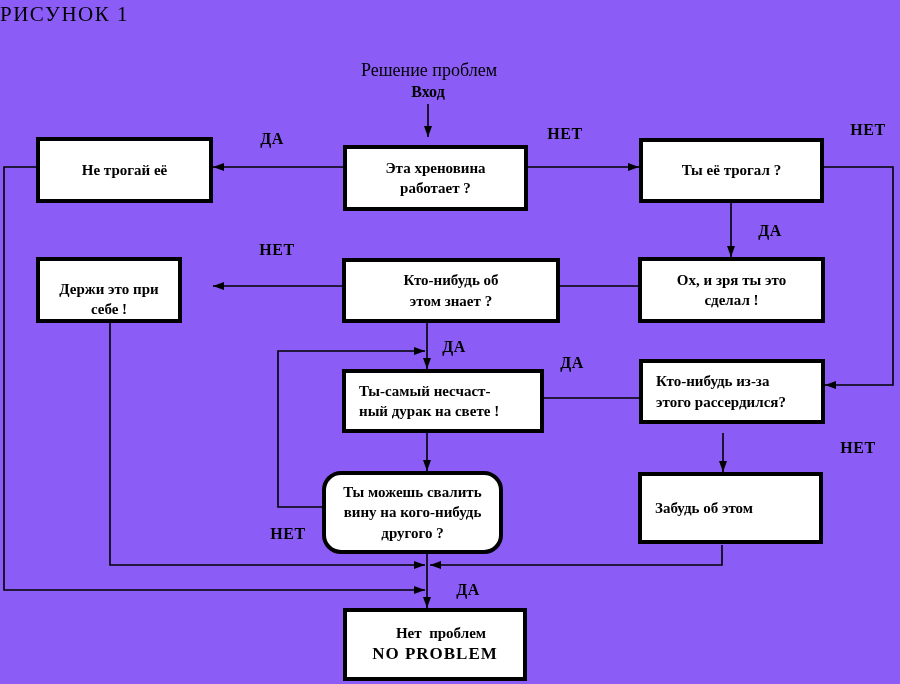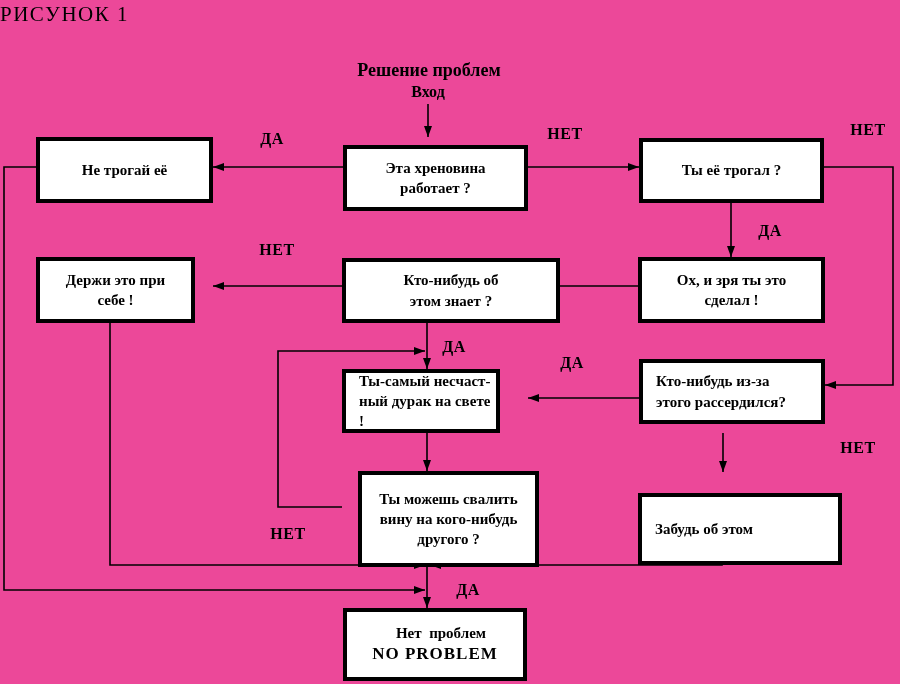--- a/index.html
+++ b/index.html
@@ -1,22 +1,22 @@
 <!DOCTYPE html>
 <html><head>
 <meta charset="utf-8">
 <style>
   html,body{margin:0;padding:0;background:#fff;}
   .stage{
-    position:relative;width:900px;height:684px;background:#ec4899;
+    position:relative;width:900px;height:684px;background:#8b5cf6;
     font-family:"Liberation Serif",serif;color:#000;overflow:hidden;
   }
   .fig-label{position:absolute;left:0;top:2px;font-size:21px;letter-spacing:1.5px;}
   .hdr-title{position:absolute;left:429px;top:60px;transform:translateX(-50%);
-    font-weight:bold;font-size:18px;white-space:nowrap;}
+    font-weight:normal;font-size:18px;white-space:nowrap;}
   .hdr-entry{position:absolute;left:428px;top:83px;transform:translateX(-50%);
     font-weight:bold;font-size:16px;white-space:nowrap;}
   .wires{position:absolute;left:0;top:0;}
   .node{
     position:absolute;box-sizing:border-box;border:4px solid #000;background:#fff;
     display:flex;flex-direction:column;align-items:center;justify-content:center;
     text-align:center;font-weight:bold;font-size:15px;line-height:1.35;
   }
   .node .node-label{white-space:pre-line;}
   .node.align-left{align-items:flex-start;text-align:left;padding-left:13px;padding-right:4px;}
@@ -68,52 +68,52 @@
   </div>
 
   <div class="node" style="left:36px;top:137px;width:177px;height:66px;">
     <span class="node-label">Не трогай её</span>
   </div>
 
   <div class="node" style="left:639px;top:138px;width:185px;height:65px;">
     <span class="node-label">Ты её трогал ?</span>
   </div>
 
-  <div class="node" style="left:36px;top:257px;width:159px;height:66px;">
+  <div class="node" style="left:36px;top:257px;width:146px;height:66px;justify-content:flex-end;">
     <span class="node-label">Держи это при
 себе !</span>
   </div>
 
   <div class="node" style="left:342px;top:258px;width:218px;height:65px;">
     <span class="node-label">Кто-нибудь об
 этом знает ?</span>
   </div>
 
   <div class="node" style="left:638px;top:257px;width:187px;height:66px;">
     <span class="node-label">Ох, и зря ты это
 сделал !</span>
   </div>
 
-  <div class="node align-left" style="left:342px;top:369px;width:158px;height:64px;">
+  <div class="node align-left" style="left:342px;top:369px;width:202px;height:64px;">
     <span class="node-label">Ты-самый несчаст-
 ный дурак на свете !</span>
   </div>
 
   <div class="node align-left" style="left:639px;top:359px;width:186px;height:65px;">
     <span class="node-label">Кто-нибудь из-за
 этого рассердился?</span>
   </div>
 
-  <div class="node" style="left:358px;top:471px;width:181px;height:96px;">
+  <div class="node" style="left:322px;top:471px;width:181px;height:83px;border-radius:19px;">
     <span class="node-label">Ты можешь свалить
 вину на кого-нибудь
 другого ?</span>
   </div>
 
-  <div class="node align-left" style="left:638px;top:472px;width:204px;height:72px;margin-top:21px;">
+  <div class="node align-left" style="left:638px;top:472px;width:185px;height:72px;">
     <span class="node-label">Забудь об этом</span>
   </div>
 
   <div class="node" style="left:343px;top:608px;width:184px;height:73px;">
     <span class="np-ru">Нет &nbsp;проблем</span>
     <span class="np-en">NO PROBLEM</span>
   </div>
 
   <div class="elabel" style="left:272px;top:139px;">ДА</div>
   <div class="elabel" style="left:565px;top:134px;">НЕТ</div>

